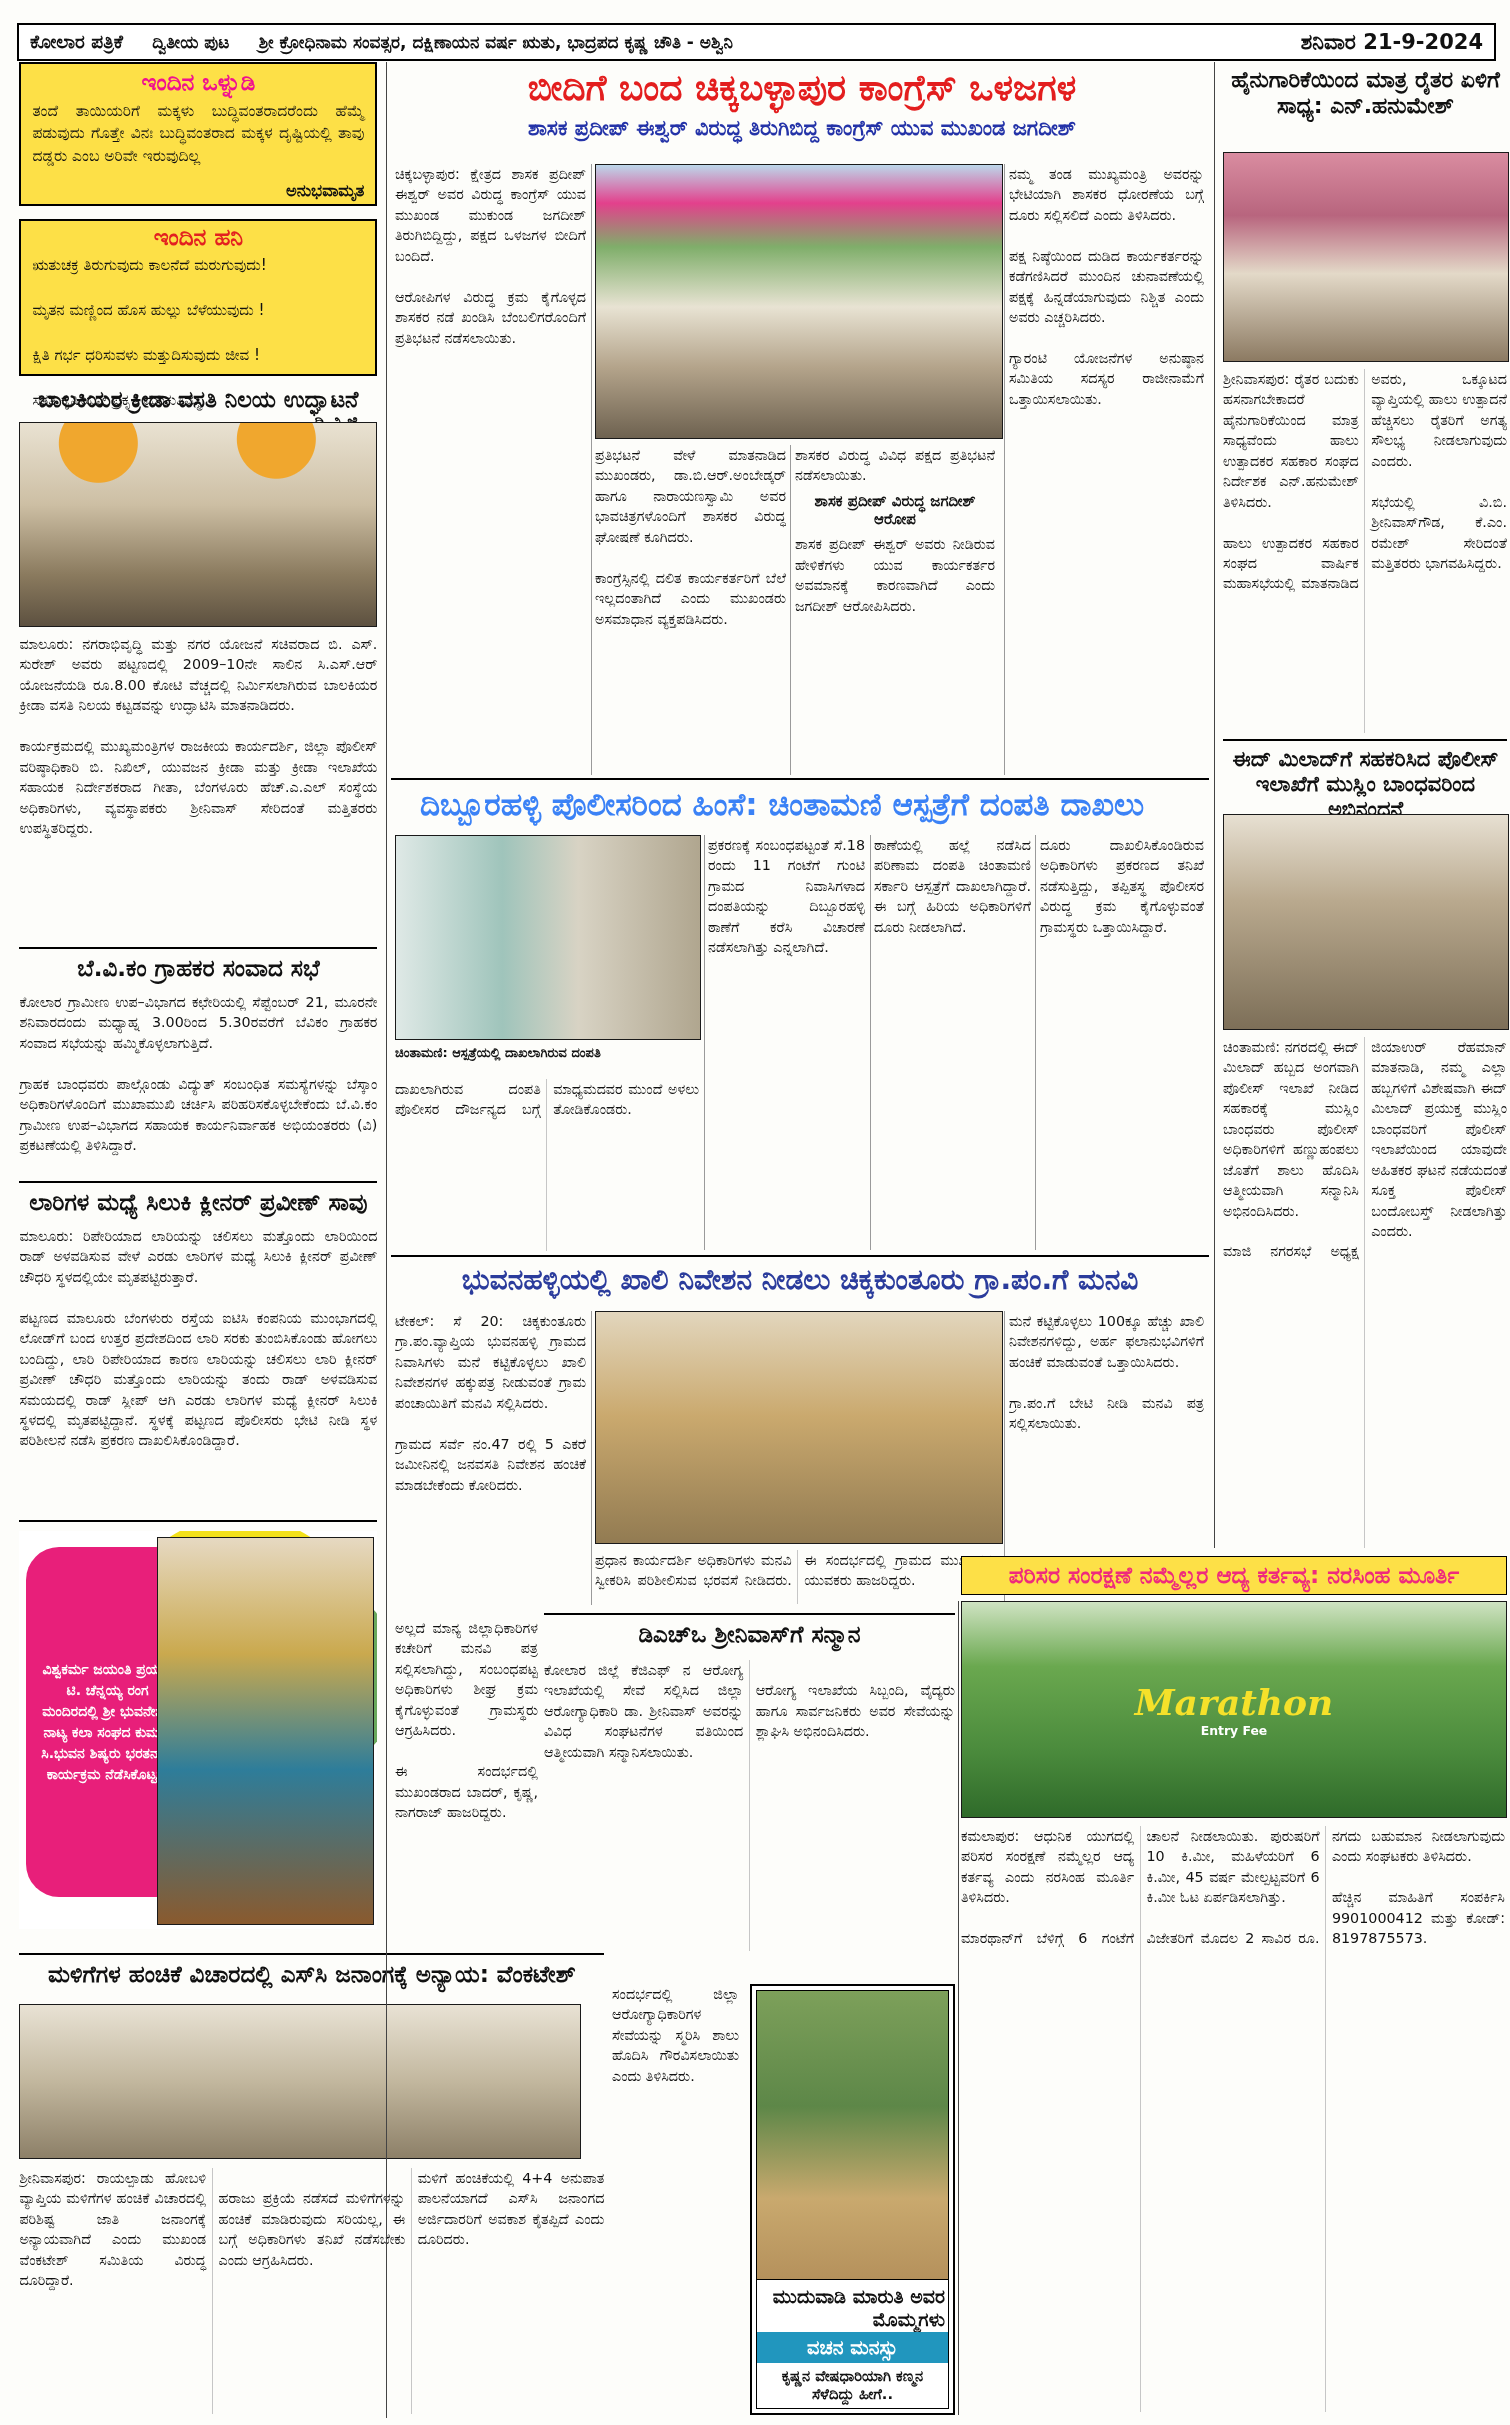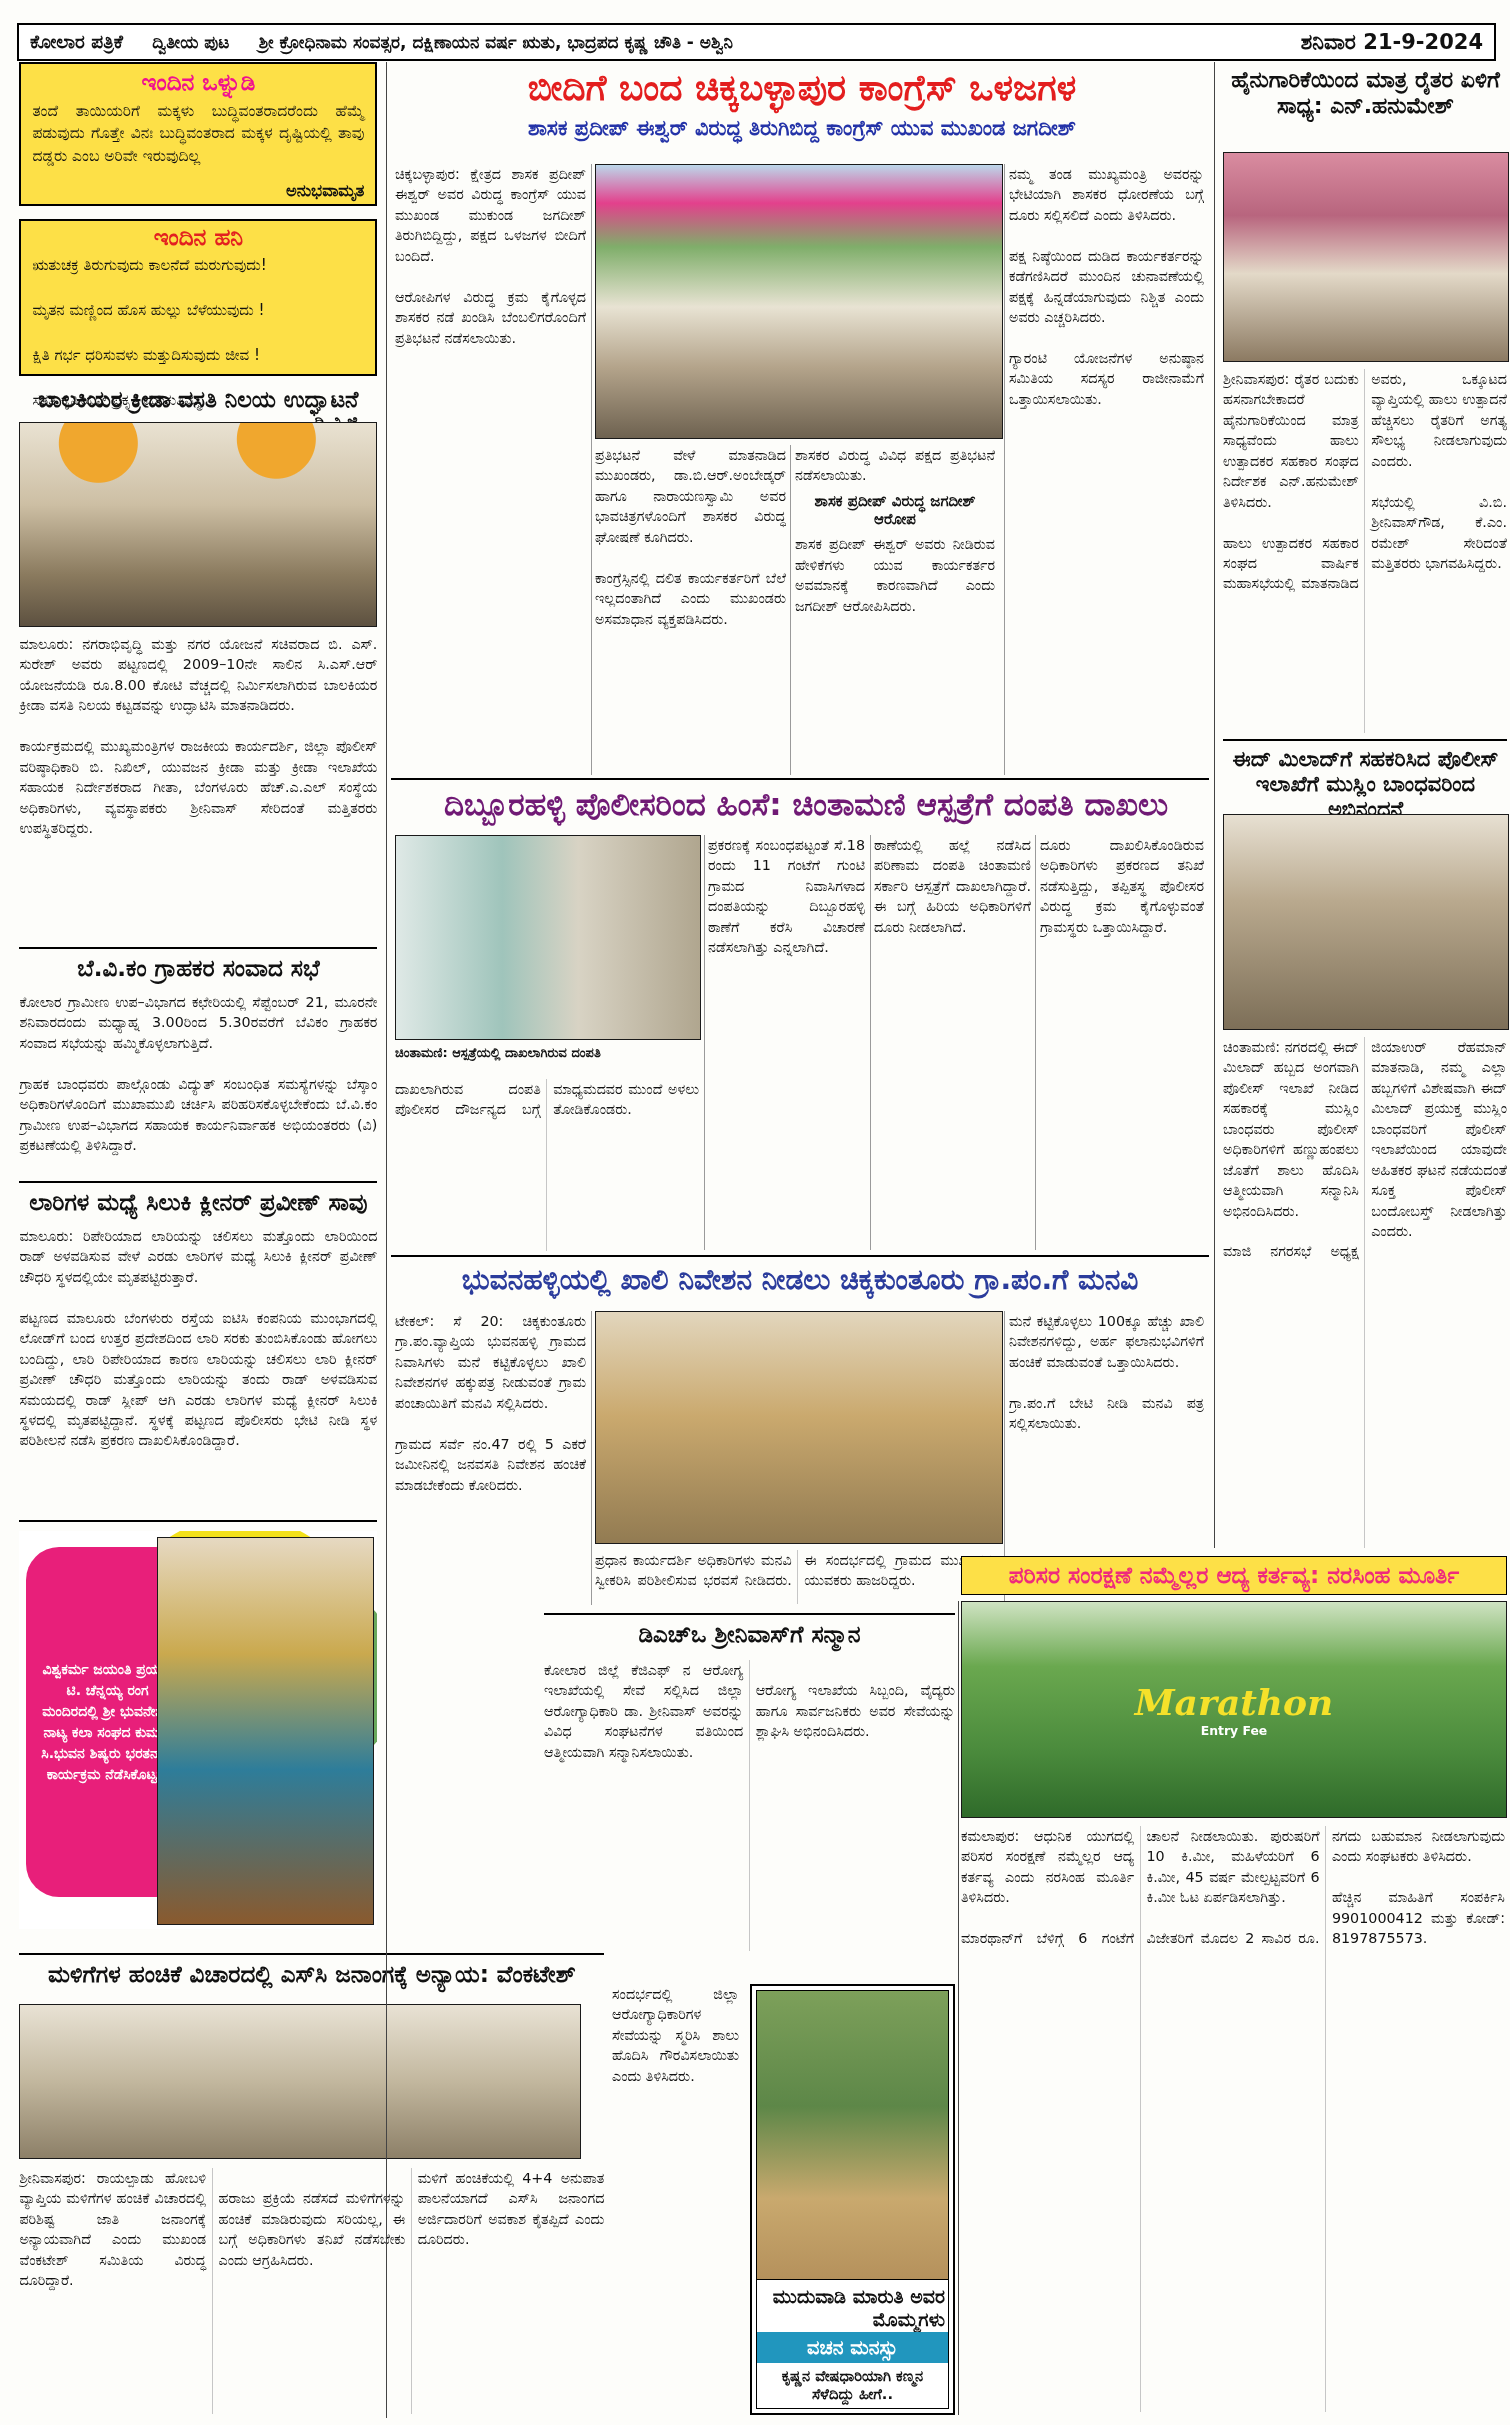--- a/index.html
+++ b/index.html
@@ -127,21 +127,21 @@
 
 ಪಕ್ಷ ನಿಷ್ಠೆಯಿಂದ ದುಡಿದ ಕಾರ್ಯಕರ್ತರನ್ನು ಕಡೆಗಣಿಸಿದರೆ ಮುಂದಿನ ಚುನಾವಣೆಯಲ್ಲಿ ಪಕ್ಷಕ್ಕೆ ಹಿನ್ನಡೆಯಾಗುವುದು ನಿಶ್ಚಿತ ಎಂದು ಅವರು ಎಚ್ಚರಿಸಿದರು.
 
 ಗ್ಯಾರಂಟಿ ಯೋಜನೆಗಳ ಅನುಷ್ಠಾನ ಸಮಿತಿಯ ಸದಸ್ಯರ ರಾಜೀನಾಮೆಗೆ ಒತ್ತಾಯಿಸಲಾಯಿತು.</div>
 
   <div class="abs thin-vrule" style="left:591px;top:164px;height:611px;"></div>
   <div class="abs thin-vrule" style="left:790px;top:445px;height:330px;"></div>
   <div class="abs thin-vrule" style="left:1004px;top:164px;height:611px;"></div>
 
   <div class="abs hrule" style="left:391px;top:778px;width:818px;"></div>
-  <div class="abs hl" style="left:397px;top:786px;width:818px;font-size:31px;color:#701a75;">ದಿಬ್ಬೂರಹಳ್ಳಿ ಪೊಲೀಸರಿಂದ ಹಿಂಸೆ: ಚಿಂತಾಮಣಿ ಆಸ್ಪತ್ರೆಗೆ ದಂಪತಿ ದಾಖಲು</div>
+  <div class="abs hl" style="left:373px;top:786px;width:818px;font-size:31px;color:#3b82f6;">ದಿಬ್ಬೂರಹಳ್ಳಿ ಪೊಲೀಸರಿಂದ ಹಿಂಸೆ: ಚಿಂತಾಮಣಿ ಆಸ್ಪತ್ರೆಗೆ ದಂಪತಿ ದಾಖಲು</div>
 
   <div class="abs photo" style="left:395px;top:835px;width:304px;height:203px;
        background:linear-gradient(90deg,#dfe9e6 0%,#9fc4bb 35%,#d8d3c4 60%,#b0a68f 100%);"></div>
   <div class="abs caption" style="left:395px;top:1045px;width:304px;">ಚಿಂತಾಮಣಿ: ಆಸ್ಪತ್ರೆಯಲ್ಲಿ ದಾಖಲಾಗಿರುವ ದಂಪತಿ</div>
   <div class="abs body-text cols2" style="left:395px;top:1079px;width:304px;height:172px;overflow:hidden;">ದಾಖಲಾಗಿರುವ ದಂಪತಿ ಪೊಲೀಸರ ದೌರ್ಜನ್ಯದ ಬಗ್ಗೆ ಮಾಧ್ಯಮದವರ ಮುಂದೆ ಅಳಲು ತೋಡಿಕೊಂಡರು.</div>
 
   <div class="abs body-text" style="left:708px;top:835px;width:157px;height:415px;overflow:hidden;">ಪ್ರಕರಣಕ್ಕೆ ಸಂಬಂಧಪಟ್ಟಂತೆ ಸೆ.18 ರಂದು 11 ಗಂಟೆಗೆ ಗುಂಟಿ ಗ್ರಾಮದ ನಿವಾಸಿಗಳಾದ ದಂಪತಿಯನ್ನು ದಿಬ್ಬೂರಹಳ್ಳಿ ಠಾಣೆಗೆ ಕರೆಸಿ ವಿಚಾರಣೆ ನಡೆಸಲಾಗಿತ್ತು ಎನ್ನಲಾಗಿದೆ.</div>
   <div class="abs body-text" style="left:874px;top:835px;width:157px;height:415px;overflow:hidden;">ಠಾಣೆಯಲ್ಲಿ ಹಲ್ಲೆ ನಡೆಸಿದ ಪರಿಣಾಮ ದಂಪತಿ ಚಿಂತಾಮಣಿ ಸರ್ಕಾರಿ ಆಸ್ಪತ್ರೆಗೆ ದಾಖಲಾಗಿದ್ದಾರೆ. ಈ ಬಗ್ಗೆ ಹಿರಿಯ ಅಧಿಕಾರಿಗಳಿಗೆ ದೂರು ನೀಡಲಾಗಿದೆ.</div>
   <div class="abs body-text" style="left:1040px;top:835px;width:164px;height:415px;overflow:hidden;">ದೂರು ದಾಖಲಿಸಿಕೊಂಡಿರುವ ಅಧಿಕಾರಿಗಳು ಪ್ರಕರಣದ ತನಿಖೆ ನಡೆಸುತ್ತಿದ್ದು, ತಪ್ಪಿತಸ್ಥ ಪೊಲೀಸರ ವಿರುದ್ಧ ಕ್ರಮ ಕೈಗೊಳ್ಳುವಂತೆ ಗ್ರಾಮಸ್ಥರು ಒತ್ತಾಯಿಸಿದ್ದಾರೆ.</div>
   <div class="abs thin-vrule" style="left:704px;top:835px;height:415px;"></div>
@@ -156,20 +156,23 @@
 ಗ್ರಾಮದ ಸರ್ವೆ ನಂ.47 ರಲ್ಲಿ 5 ಎಕರೆ ಜಮೀನಿನಲ್ಲಿ ಜನವಸತಿ ನಿವೇಶನ ಹಂಚಿಕೆ ಮಾಡಬೇಕೆಂದು ಕೋರಿದರು.</div>
   <div class="abs photo" style="left:595px;top:1311px;width:406px;height:231px;
        background:linear-gradient(180deg,#e2d6bd 0%,#caa96e 45%,#927b52 100%);"></div>
   <div class="abs body-text cols2" style="left:595px;top:1550px;width:406px;height:54px;overflow:hidden;">ಪ್ರಧಾನ ಕಾರ್ಯದರ್ಶಿ ಅಧಿಕಾರಿಗಳು ಮನವಿ ಸ್ವೀಕರಿಸಿ ಪರಿಶೀಲಿಸುವ ಭರವಸೆ ನೀಡಿದರು. ಈ ಸಂದರ್ಭದಲ್ಲಿ ಗ್ರಾಮದ ಮುಖಂಡರು, ಯುವಕರು ಹಾಜರಿದ್ದರು.</div>
   <div class="abs body-text" style="left:1009px;top:1311px;width:195px;height:294px;overflow:hidden;">ಮನೆ ಕಟ್ಟಿಕೊಳ್ಳಲು 100ಕ್ಕೂ ಹೆಚ್ಚು ಖಾಲಿ ನಿವೇಶನಗಳಿದ್ದು, ಅರ್ಹ ಫಲಾನುಭವಿಗಳಿಗೆ ಹಂಚಿಕೆ ಮಾಡುವಂತೆ ಒತ್ತಾಯಿಸಿದರು.
 
 ಗ್ರಾ.ಪಂ.ಗೆ ಬೇಟಿ ನೀಡಿ ಮನವಿ ಪತ್ರ ಸಲ್ಲಿಸಲಾಯಿತು.</div>
   <div class="abs thin-vrule" style="left:591px;top:1311px;height:294px;"></div>
   <div class="abs thin-vrule" style="left:1004px;top:1311px;height:294px;"></div>
 
+  <div class="abs body-text" style="left:395px;top:1618px;width:143px;height:333px;overflow:hidden;">ಅಲ್ಲದೆ ಮಾನ್ಯ ಜಿಲ್ಲಾಧಿಕಾರಿಗಳ ಕಚೇರಿಗೆ ಮನವಿ ಪತ್ರ ಸಲ್ಲಿಸಲಾಗಿದ್ದು, ಸಂಬಂಧಪಟ್ಟ ಅಧಿಕಾರಿಗಳು ಶೀಘ್ರ ಕ್ರಮ ಕೈಗೊಳ್ಳುವಂತೆ ಗ್ರಾಮಸ್ಥರು ಆಗ್ರಹಿಸಿದರು.
+
+ಈ ಸಂದರ್ಭದಲ್ಲಿ ಮುಖಂಡರಾದ ಬಾದರ್, ಕೃಷ್ಣ, ನಾಗರಾಜ್ ಹಾಜರಿದ್ದರು.</div>
 
   <div class="abs hrule" style="left:544px;top:1613px;width:411px;"></div>
   <div class="abs hl" style="left:544px;top:1621px;width:411px;font-size:23px;">ಡಿಎಚ್‌ಒ ಶ್ರೀನಿವಾಸ್‌ಗೆ ಸನ್ಮಾನ</div>
   <div class="abs body-text cols2" style="left:544px;top:1660px;width:411px;height:291px;overflow:hidden;">ಕೋಲಾರ ಜಿಲ್ಲೆ ಕೆಜಿಎಫ್ ನ ಆರೋಗ್ಯ ಇಲಾಖೆಯಲ್ಲಿ ಸೇವೆ ಸಲ್ಲಿಸಿದ ಜಿಲ್ಲಾ ಆರೋಗ್ಯಾಧಿಕಾರಿ ಡಾ. ಶ್ರೀನಿವಾಸ್ ಅವರನ್ನು ವಿವಿಧ ಸಂಘಟನೆಗಳ ವತಿಯಿಂದ ಆತ್ಮೀಯವಾಗಿ ಸನ್ಮಾನಿಸಲಾಯಿತು.
 
 ಆರೋಗ್ಯ ಇಲಾಖೆಯ ಸಿಬ್ಬಂದಿ, ವೈದ್ಯರು ಹಾಗೂ ಸಾರ್ವಜನಿಕರು ಅವರ ಸೇವೆಯನ್ನು ಶ್ಲಾಘಿಸಿ ಅಭಿನಂದಿಸಿದರು.</div>
   <div class="abs body-text" style="left:612px;top:1984px;width:127px;height:428px;overflow:hidden;">ಸಂದರ್ಭದಲ್ಲಿ ಜಿಲ್ಲಾ ಆರೋಗ್ಯಾಧಿಕಾರಿಗಳ ಸೇವೆಯನ್ನು ಸ್ಮರಿಸಿ ಶಾಲು ಹೊದಿಸಿ ಗೌರವಿಸಲಾಯಿತು ಎಂದು ತಿಳಿಸಿದರು.</div>
 
   <div class="abs kbox" style="left:750px;top:1984px;width:205px;height:431px;box-sizing:border-box;">
     <div class="inner">

